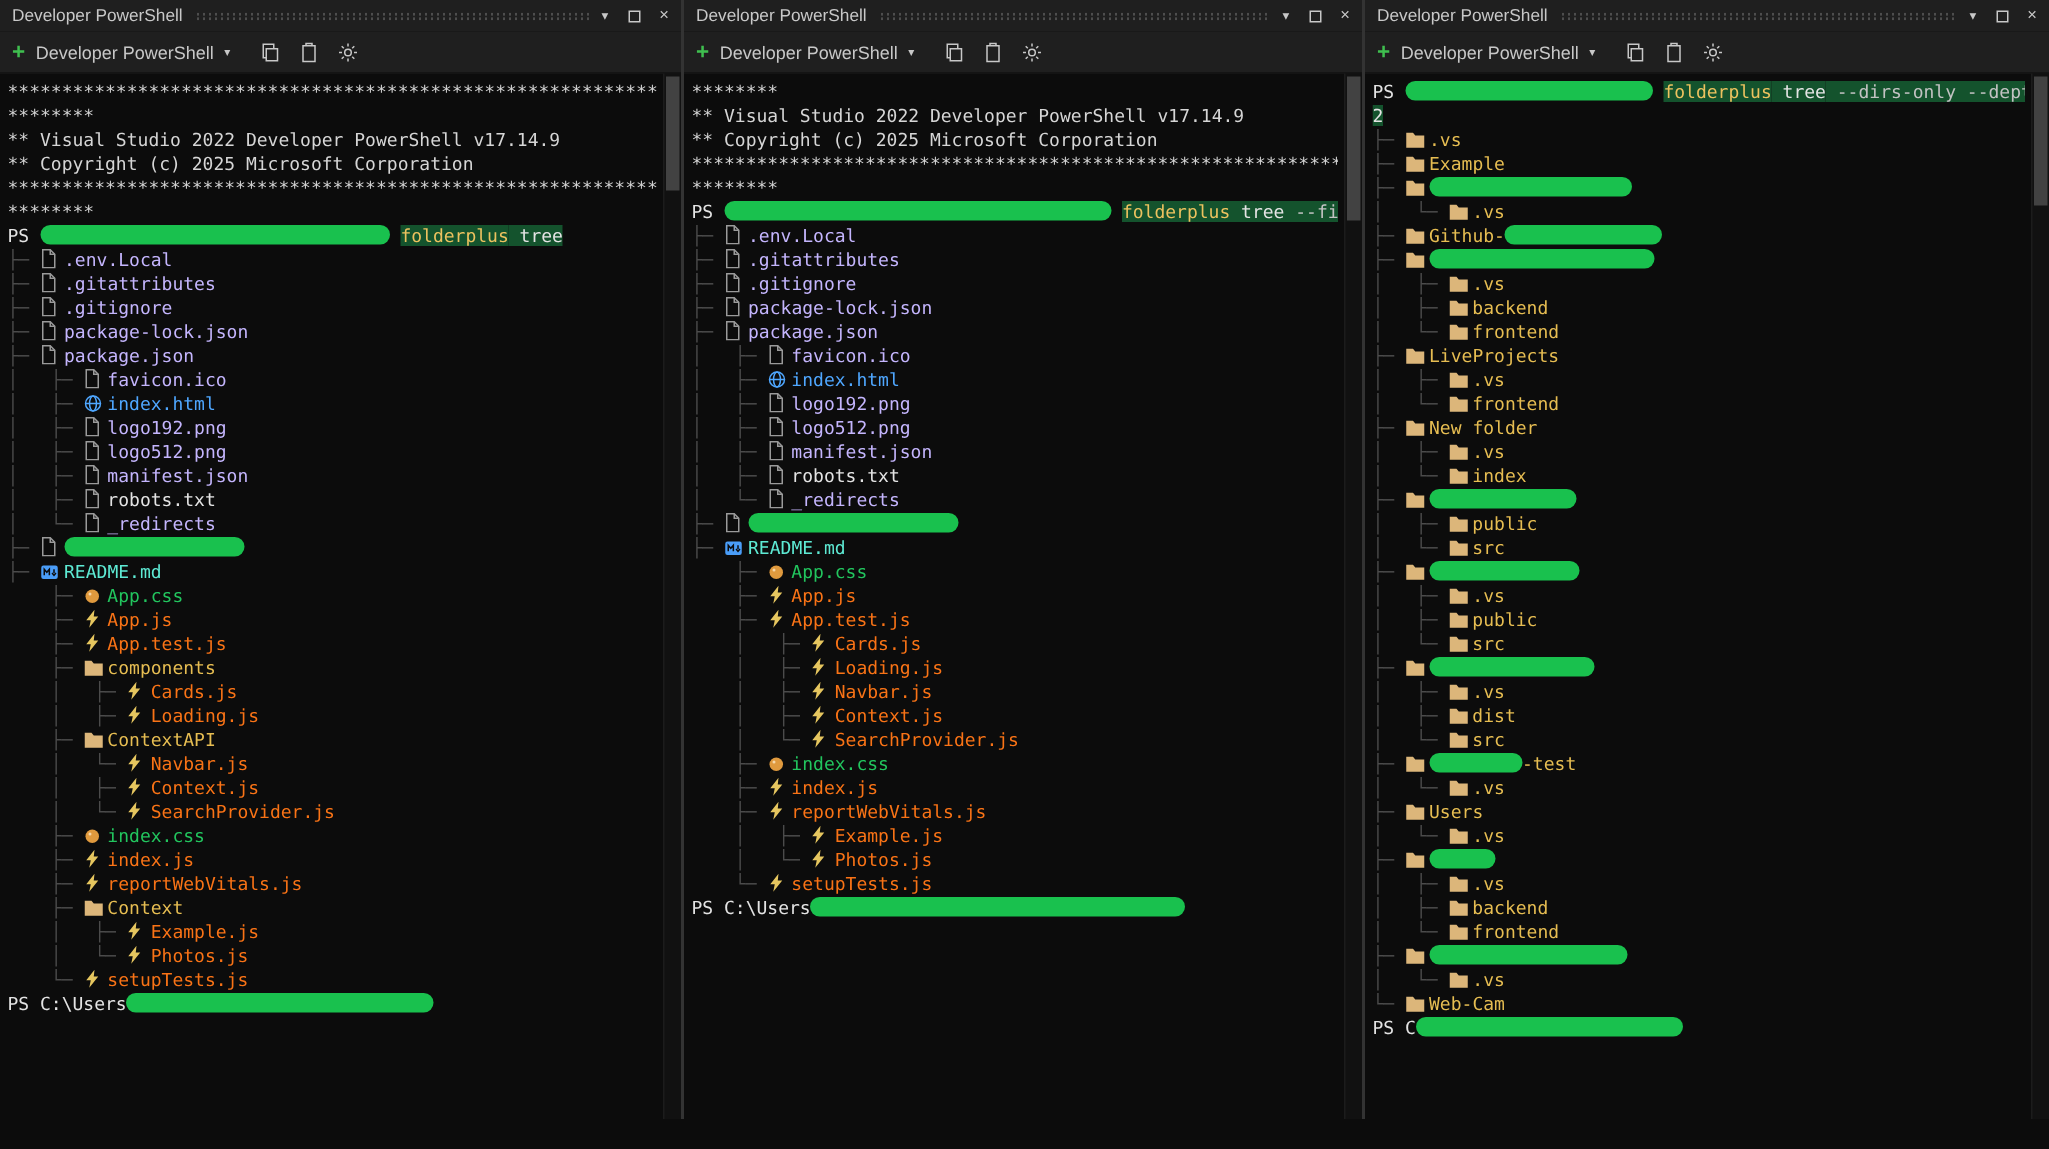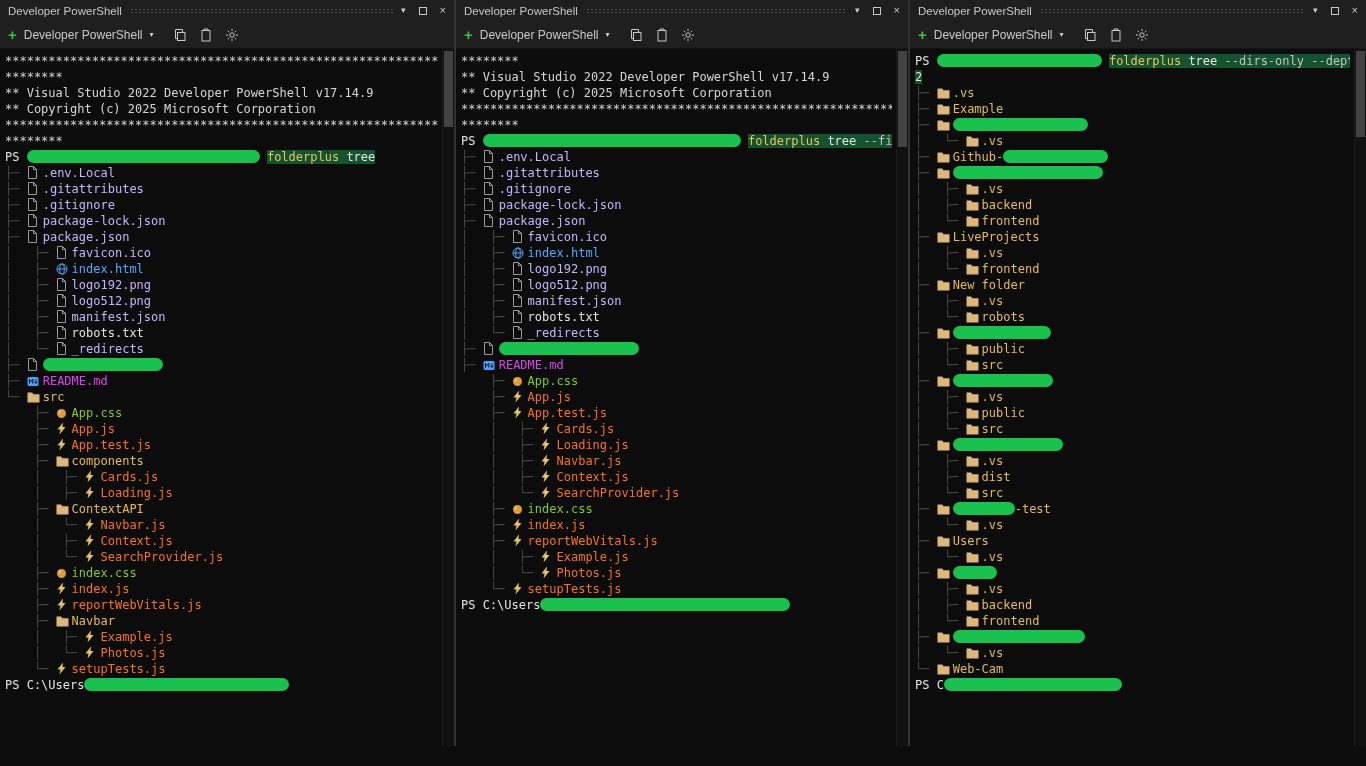--- a/index.html
+++ b/index.html
@@ -24,23 +24,23 @@
   .tool-icon.first{margin-left:12px}
   .term{flex:1;padding:4px 16px 0 5px;overflow:hidden;font-family:"DejaVu Sans Mono",monospace}
   .line{height:16px;line-height:16px;font-size:12px;white-space:pre;overflow:hidden}
   .c-banner{color:#d6d6d6}
   .c-white{color:#e4e4e4}
   .c-cmd{color:#ecc25f}
   .c-param{color:#c3c3c3}
   .c-gray{color:#c4b5fd}
   .c-dir{color:#e6bd52}
   .c-js{color:#f97316}
-  .c-css{color:#84cc16}
+  .c-css{color:#22c55e}
   .c-html{color:#4fa7ff}
-  .c-md{color:#d946ef}
+  .c-md{color:#5eead4}
   .c-prefix{color:#4b4b4b}
   .hl{background:#14532d}
   .pill{display:inline-block;height:13px;border-radius:7px;background:#19c14e;vertical-align:-2px}
   .ticon{display:inline-block;width:16px;vertical-align:-2px}
   .scrollbar{position:absolute;right:0;top:49px;bottom:0;width:12px;background:#111;border-left:1px solid #1c1c1c}
   .sb-thumb{position:absolute;left:1px;right:1px;background:#424242}
   .pane-0 .sb-thumb{top:2px;height:76px}
   .pane-1 .sb-thumb{top:2px;height:96px}
   .pane-2 .sb-thumb{top:2px;height:86px}
 </style>
@@ -140,23 +140,20 @@
               <path d="M6.5 .5v3h3" fill="none" stroke="#9a9a9a"></path>
             </svg></span><span class="c-gray">_redirects</span></div>
         <div class="line"><span class="c-prefix">├─ </span><span class="ticon"><svg width="11" height="13" viewBox="0 0 11 13">
               <path d="M1.5 .5h5L9.5 3.5v9h-8z" fill="none" stroke="#9a9a9a"></path>
               <path d="M6.5 .5v3h3" fill="none" stroke="#9a9a9a"></path>
             </svg></span><span class="pill" style="width: 120px;"></span></div>
         <div class="line"><span class="c-prefix">├─ </span><span class="ticon"><svg width="12" height="11" viewBox="0 0 12 11">
               <rect x="0.5" y="1" width="11" height="9" rx="1.5" fill="#4a9df8"></rect>
               <path d="M2.5 7.5v-4l1.7 2 1.7-2v4M9 3.5v2.5M7.7 6l1.3 1.5L10.3 6" stroke="#0c0c0c" fill="none"></path>
             </svg></span><span class="c-md">README.md</span></div>
-        <div class="line"><span class="c-prefix">└─ </span><span class="ticon"><svg width="13" height="11" viewBox="0 0 13 11">
-              <path d="M.5 .5h4.5l1.5 1.8h6v8.2H.5z" fill="#dcb67a"></path>
-            </svg></span><span class="c-dir">src</span></div>
         <div class="line"><span class="c-prefix">    ├─ </span><span class="ticon"><svg width="11" height="11" viewBox="0 0 11 11">
               <circle cx="5.5" cy="5.5" r="4.5" fill="#e09a3e"></circle>
               <circle cx="4" cy="4" r="1" fill="#f6d7a8"></circle>
             </svg></span><span class="c-css">App.css</span></div>
         <div class="line"><span class="c-prefix">    ├─ </span><span class="ticon"><svg width="11" height="13" viewBox="0 0 11 13">
               <path d="M7 .5 1.5 7.5h3L3.5 12.5 9.5 5h-3z" fill="#e6c65f"></path>
             </svg></span><span class="c-js">App.js</span></div>
         <div class="line"><span class="c-prefix">    ├─ </span><span class="ticon"><svg width="11" height="13" viewBox="0 0 11 13">
               <path d="M7 .5 1.5 7.5h3L3.5 12.5 9.5 5h-3z" fill="#e6c65f"></path>
             </svg></span><span class="c-js">App.test.js</span></div>
@@ -186,21 +183,21 @@
               <circle cx="4" cy="4" r="1" fill="#f6d7a8"></circle>
             </svg></span><span class="c-css">index.css</span></div>
         <div class="line"><span class="c-prefix">    ├─ </span><span class="ticon"><svg width="11" height="13" viewBox="0 0 11 13">
               <path d="M7 .5 1.5 7.5h3L3.5 12.5 9.5 5h-3z" fill="#e6c65f"></path>
             </svg></span><span class="c-js">index.js</span></div>
         <div class="line"><span class="c-prefix">    ├─ </span><span class="ticon"><svg width="11" height="13" viewBox="0 0 11 13">
               <path d="M7 .5 1.5 7.5h3L3.5 12.5 9.5 5h-3z" fill="#e6c65f"></path>
             </svg></span><span class="c-js">reportWebVitals.js</span></div>
         <div class="line"><span class="c-prefix">    ├─ </span><span class="ticon"><svg width="13" height="11" viewBox="0 0 13 11">
               <path d="M.5 .5h4.5l1.5 1.8h6v8.2H.5z" fill="#dcb67a"></path>
-            </svg></span><span class="c-dir">Navbar</span></div>
+            </svg></span><span class="c-dir">Context</span></div>
         <div class="line"><span class="c-prefix">    │   ├─ </span><span class="ticon"><svg width="11" height="13" viewBox="0 0 11 13">
               <path d="M7 .5 1.5 7.5h3L3.5 12.5 9.5 5h-3z" fill="#e6c65f"></path>
             </svg></span><span class="c-js">Example.js</span></div>
         <div class="line"><span class="c-prefix">    │   └─ </span><span class="ticon"><svg width="11" height="13" viewBox="0 0 11 13">
               <path d="M7 .5 1.5 7.5h3L3.5 12.5 9.5 5h-3z" fill="#e6c65f"></path>
             </svg></span><span class="c-js">Photos.js</span></div>
         <div class="line"><span class="c-prefix">    └─ </span><span class="ticon"><svg width="11" height="13" viewBox="0 0 11 13">
               <path d="M7 .5 1.5 7.5h3L3.5 12.5 9.5 5h-3z" fill="#e6c65f"></path>
             </svg></span><span class="c-js">setupTests.js</span></div>
         <div class="line"><span class="c-white">PS C:\Users</span><span class="pill" style="width: 205px;"></span></div>
@@ -431,21 +428,21 @@
               <path d="M.5 .5h4.5l1.5 1.8h6v8.2H.5z" fill="#dcb67a"></path>
             </svg></span><span class="c-dir">frontend</span></div>
         <div class="line"><span class="c-prefix">├─ </span><span class="ticon"><svg width="13" height="11" viewBox="0 0 13 11">
               <path d="M.5 .5h4.5l1.5 1.8h6v8.2H.5z" fill="#dcb67a"></path>
             </svg></span><span class="c-dir">New folder</span></div>
         <div class="line"><span class="c-prefix">│   ├─ </span><span class="ticon"><svg width="13" height="11" viewBox="0 0 13 11">
               <path d="M.5 .5h4.5l1.5 1.8h6v8.2H.5z" fill="#dcb67a"></path>
             </svg></span><span class="c-dir">.vs</span></div>
         <div class="line"><span class="c-prefix">│   └─ </span><span class="ticon"><svg width="13" height="11" viewBox="0 0 13 11">
               <path d="M.5 .5h4.5l1.5 1.8h6v8.2H.5z" fill="#dcb67a"></path>
-            </svg></span><span class="c-dir">robots</span></div>
+            </svg></span><span class="c-dir">index</span></div>
         <div class="line"><span class="c-prefix">├─ </span><span class="ticon"><svg width="13" height="11" viewBox="0 0 13 11">
               <path d="M.5 .5h4.5l1.5 1.8h6v8.2H.5z" fill="#dcb67a"></path>
             </svg></span><span class="pill" style="width: 98px;"></span></div>
         <div class="line"><span class="c-prefix">│   ├─ </span><span class="ticon"><svg width="13" height="11" viewBox="0 0 13 11">
               <path d="M.5 .5h4.5l1.5 1.8h6v8.2H.5z" fill="#dcb67a"></path>
             </svg></span><span class="c-dir">public</span></div>
         <div class="line"><span class="c-prefix">│   └─ </span><span class="ticon"><svg width="13" height="11" viewBox="0 0 13 11">
               <path d="M.5 .5h4.5l1.5 1.8h6v8.2H.5z" fill="#dcb67a"></path>
             </svg></span><span class="c-dir">src</span></div>
         <div class="line"><span class="c-prefix">├─ </span><span class="ticon"><svg width="13" height="11" viewBox="0 0 13 11">

